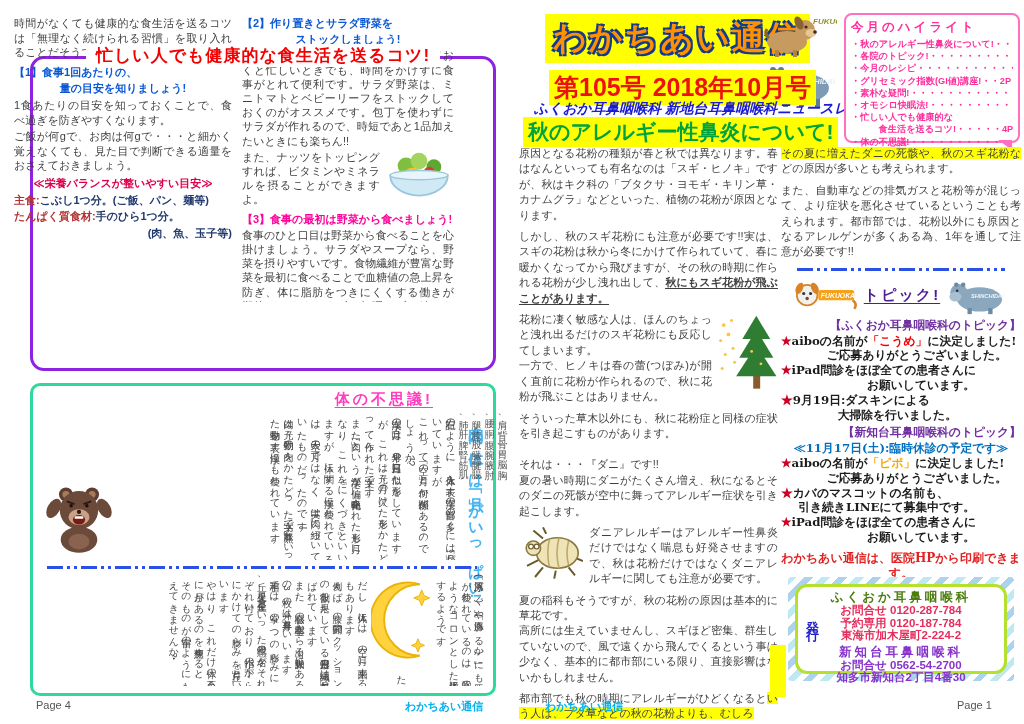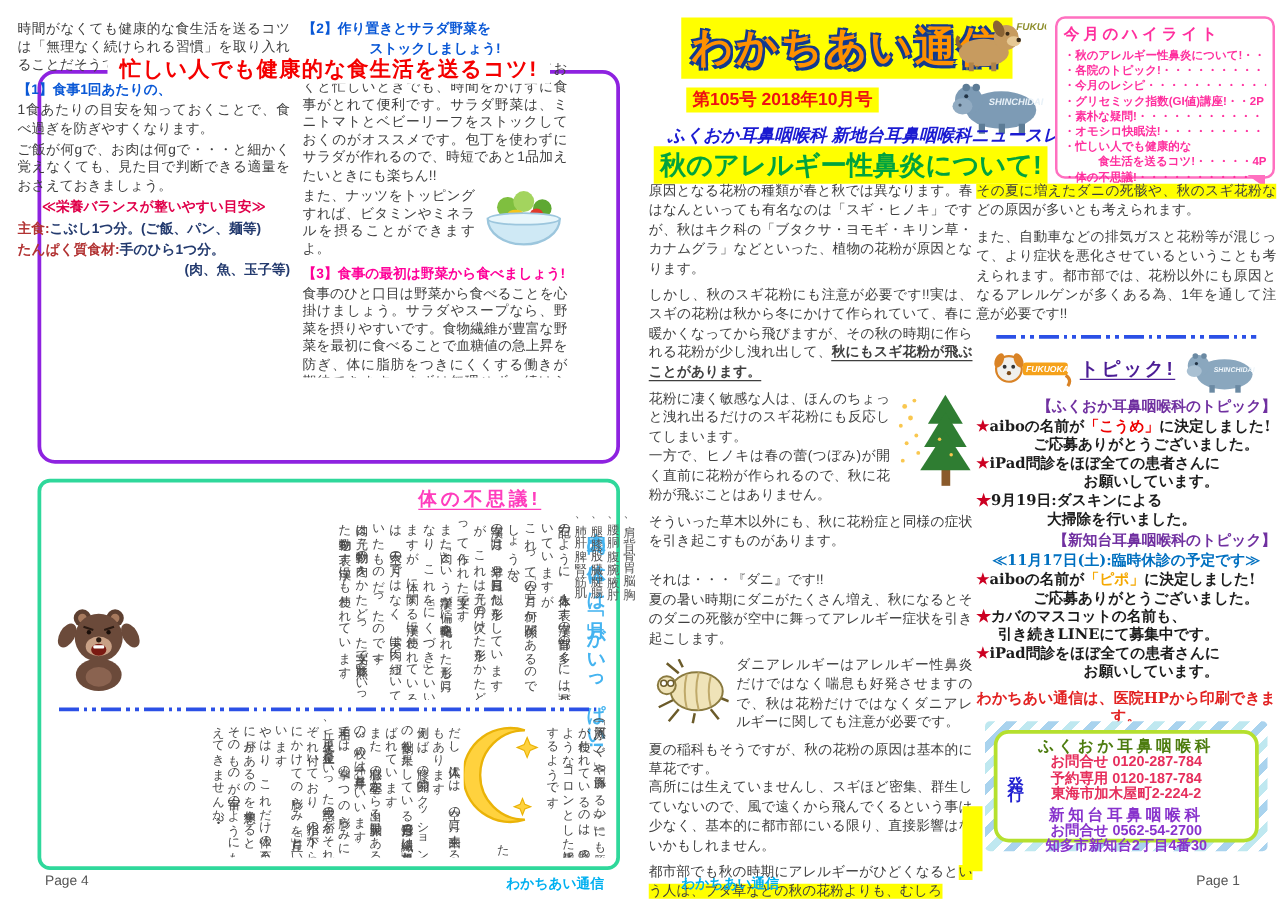--- a/index.html
+++ b/index.html
@@ -45,21 +45,21 @@
     line-height:12.6px;color:#474747;overflow:hidden;}
   #moon-inline{display:inline-block;margin:2px 2px 4px 2px;}
 
   .page-label{font-size:11px;color:#555;}
   .brand-label{font-size:11px;font-weight:bold;color:#00b0f0;}
 
   
   #masthead-logo{left:545px;top:14px;font-size:33px;font-weight:bold;color:#ff9100;background:#ffff00;
     padding:2px 8px;letter-spacing:2px;
     text-shadow:-2px -2px 0 #123a8f,2px -2px 0 #123a8f,-2px 2px 0 #123a8f,2px 2px 0 #123a8f;}
-  #issue-label{left:549px;top:70px;font-size:14px;font-weight:bold;color:#ee1111;background:#ffff00;padding:1px 5px;}
+  #issue-label{left:549px;top:70px;font-size:25px;font-weight:bold;color:#ee1111;background:#ffff00;padding:1px 5px;}
   #subtitle{left:534px;top:100px;font-size:14px;font-weight:bold;font-style:italic;color:#1b1bd1;}
   #headline{left:523px;top:117px;font-size:21px;font-weight:bold;color:#00a33e;background:#ffff00;padding:1px 5px;text-align:right;}
 
   #highlights{left:844px;top:13px;width:162px;height:118px;border:2px solid #ff70c0;border-radius:8px;
     padding:4px 5px;color:#ff2f9e;background:#fff;}
   #highlights:after{content:"";position:absolute;right:6px;bottom:-9px;width:0;height:0;
     border-left:14px solid transparent;border-top:10px solid #ff70c0;}
   #highlights .hl-title{font-size:12.5px;font-weight:bold;letter-spacing:3px;text-align:left;margin-bottom:2px;}
   #highlights .hl-item{font-size:9.2px;font-weight:bold;line-height:12.2px;white-space:nowrap;overflow:hidden;}
 
@@ -105,20 +105,21 @@
 <div id="canvas">
 
   <div class="abs" id="health-box"></div>
   <div class="abs" id="health-title-wrap">
     <span id="health-title">忙しい人でも健康的な食生活を送るコツ!</span>
   </div>
 
   <div class="abs hcol jtext" id="hcol1">
     <p>時間がなくても健康的な食生活を送るコツは「無理なく続けられる習慣」を取り入れることだそうです。</p>
     <p class="sec-blue" style="margin-top:5px">【1】食事1回あたりの、</p>
+    <p class="sec-blue center">量の目安を知りましょう!</p>
     <p>1食あたりの目安を知っておくことで、食べ過ぎを防ぎやすくなります。</p>
     <p>ご飯が何gで、お肉は何gで・・・と細かく覚えなくても、見た目で判断できる適量をおさえておきましょう。</p>
     <p class="center guide-title">≪栄養バランスが整いやすい目安≫</p>
     <p><span class="glabel">主食:</span><span class="gvalue">こぶし1つ分。(ご飯、パン、麺等)</span></p>
     <p><span class="glabel">たんぱく質食材:</span><span class="gvalue">手のひら1つ分。</span></p>
     <p class="right gvalue">(肉、魚、玉子等)</p>
 
   </div>
 
   <div class="abs hcol jtext" id="hcol2">

